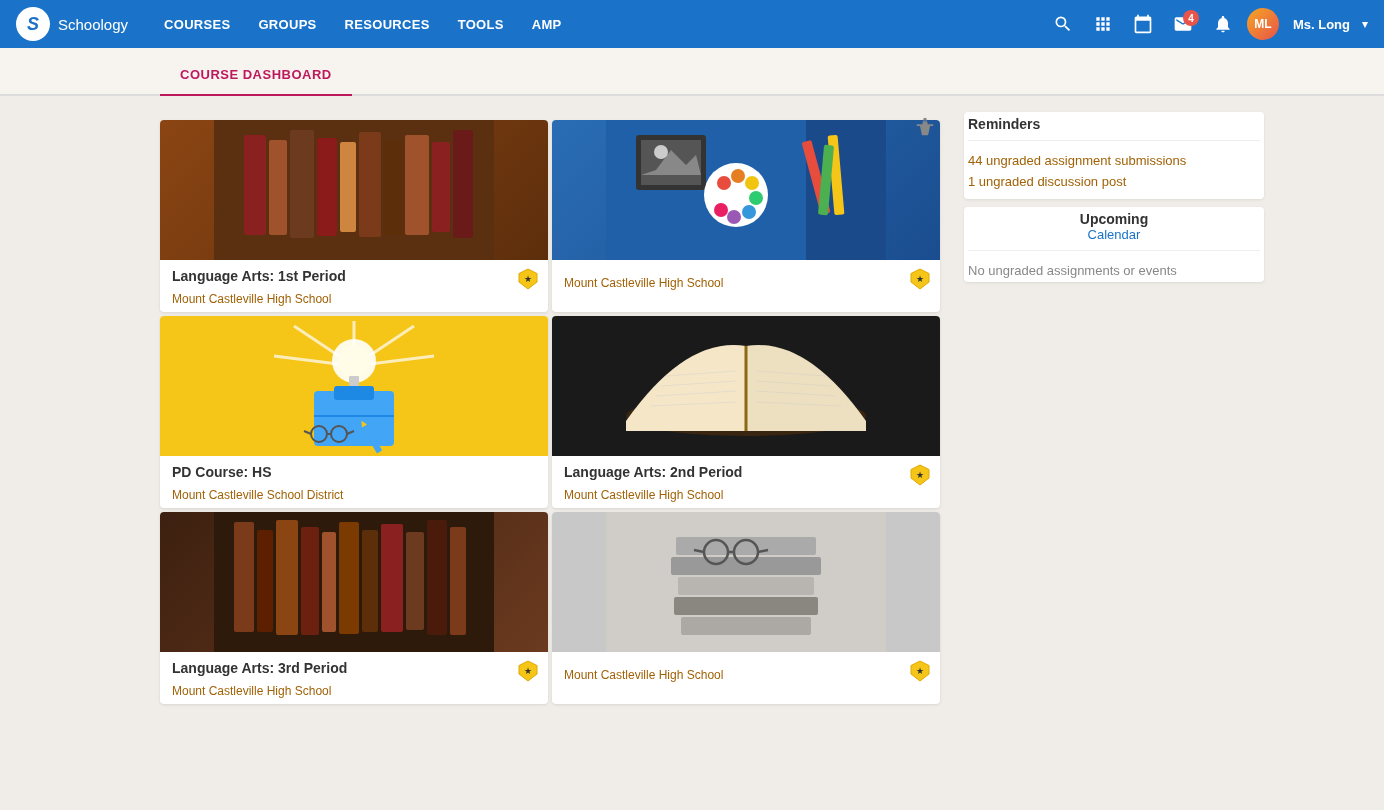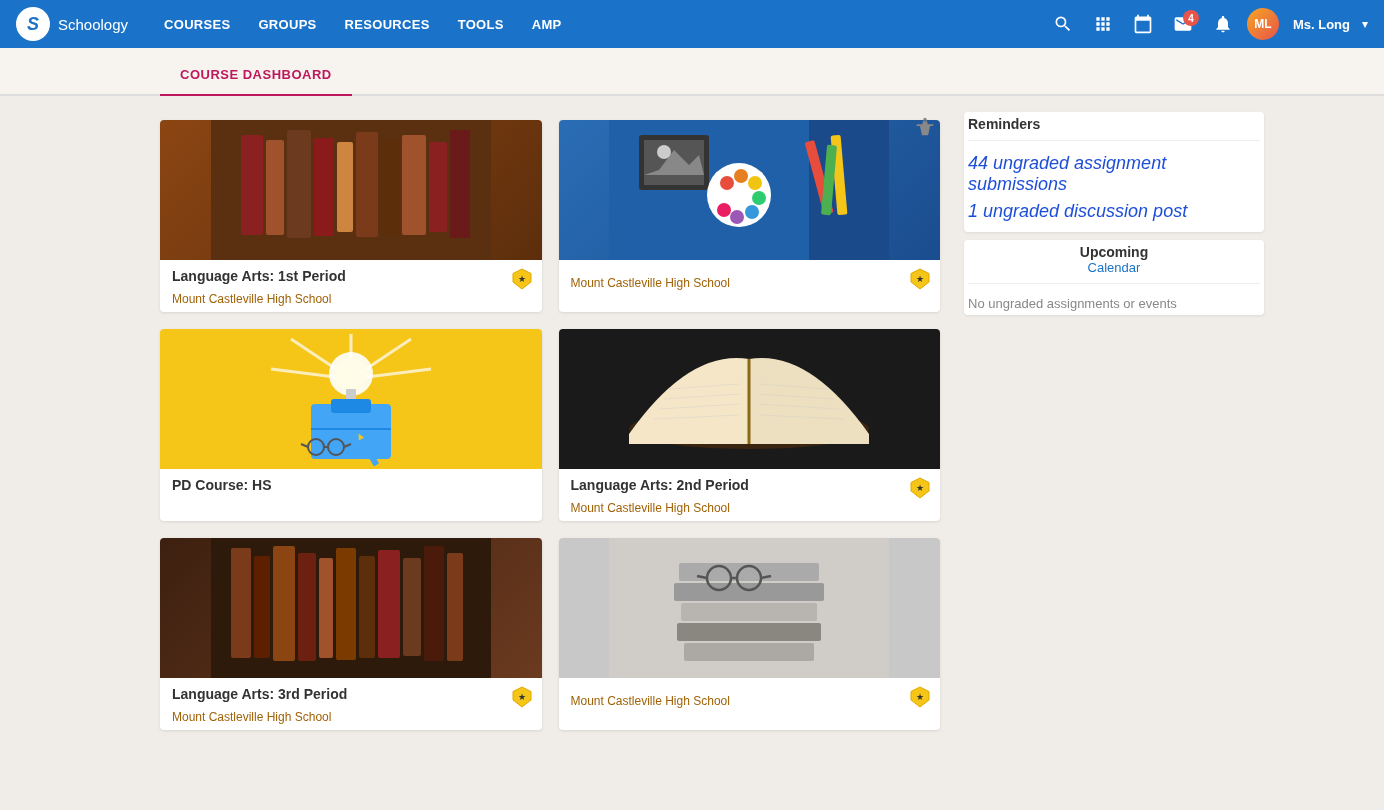--- a/index.html
+++ b/index.html
@@ -109,21 +109,21 @@
       position: relative;
     }
     .accessibility-icon {
       position: absolute;
       top: 4px; right: 4px;
       color: #888; font-size: 18px; cursor: pointer;
     }
     .courses-grid {
       display: grid;
       grid-template-columns: 1fr 1fr;
-      gap: 17px;
+      gap: 4px;
       margin-top: 8px;
     }
     .course-card {
       background: white;
       border-radius: 4px;
       overflow: hidden;
       box-shadow: 0 1px 3px rgba(0,0,0,0.1);
       cursor: pointer;
     }
     
@@ -184,24 +184,23 @@
       margin-bottom: 8px;
       box-shadow: 0 1px 3px rgba(0,0,0,0.08);
     }
     .sidebar-title {
       font-size: 14px; font-weight: 700; color: #333;
       margin-bottom: 12px;
       padding-bottom: 8px;
       border-bottom: 1px solid #eee;
     }
     .reminder-link {
-      color: #1d4ed8; font-size: 18px; cursor: pointer;
+      color: #a16207; font-size: 13px; cursor: pointer;
       display: block; margin-bottom: 6px;
       text-decoration: none;
-      font-style: italic;
     }
     .upcoming-header {
       display: flex; justify-content: space-between; align-items: center;
       margin-bottom: 12px;
       padding-bottom: 8px;
       border-bottom: 1px solid #eee;
       flex-direction: column;
     }
     .upcoming-title {
       font-size: 14px; font-weight: 700; color: #333;
@@ -367,20 +366,21 @@
             <circle cx="125" cy="118" r="8" fill="none" stroke="#555" stroke-width="2"></circle>
             <line x1="113" y1="118" x2="117" y2="118" stroke="#555" stroke-width="2"></line>
             <line x1="97" y1="118" x2="90" y2="115" stroke="#555" stroke-width="2"></line>
             <line x1="133" y1="118" x2="140" y2="115" stroke="#555" stroke-width="2"></line>
             <rect x="155" y="108" width="6" height="30" rx="1" fill="#42a5f5" transform="rotate(-30, 158, 123)"></rect>
             <polygon points="155,108 161,108 158,102" fill="#f5c518" transform="rotate(-30, 158, 123)"></polygon>
           </svg>
         </div>
         <div class="course-info">
           <div class="course-title">PD Course: HS</div>
+          <div class="course-school">Mount Castleville School District</div>
         </div>
       </div>
 
       <div class="course-card">
         <div class="thumb-book-open">
           <svg width="280" height="140" viewBox="0 0 280 140" xmlns="http://www.w3.org/2000/svg">
             <rect width="280" height="140" fill="#1a1a1a"></rect>
 
             <ellipse cx="140" cy="100" rx="120" ry="20" fill="#3a2510"></ellipse>
 

